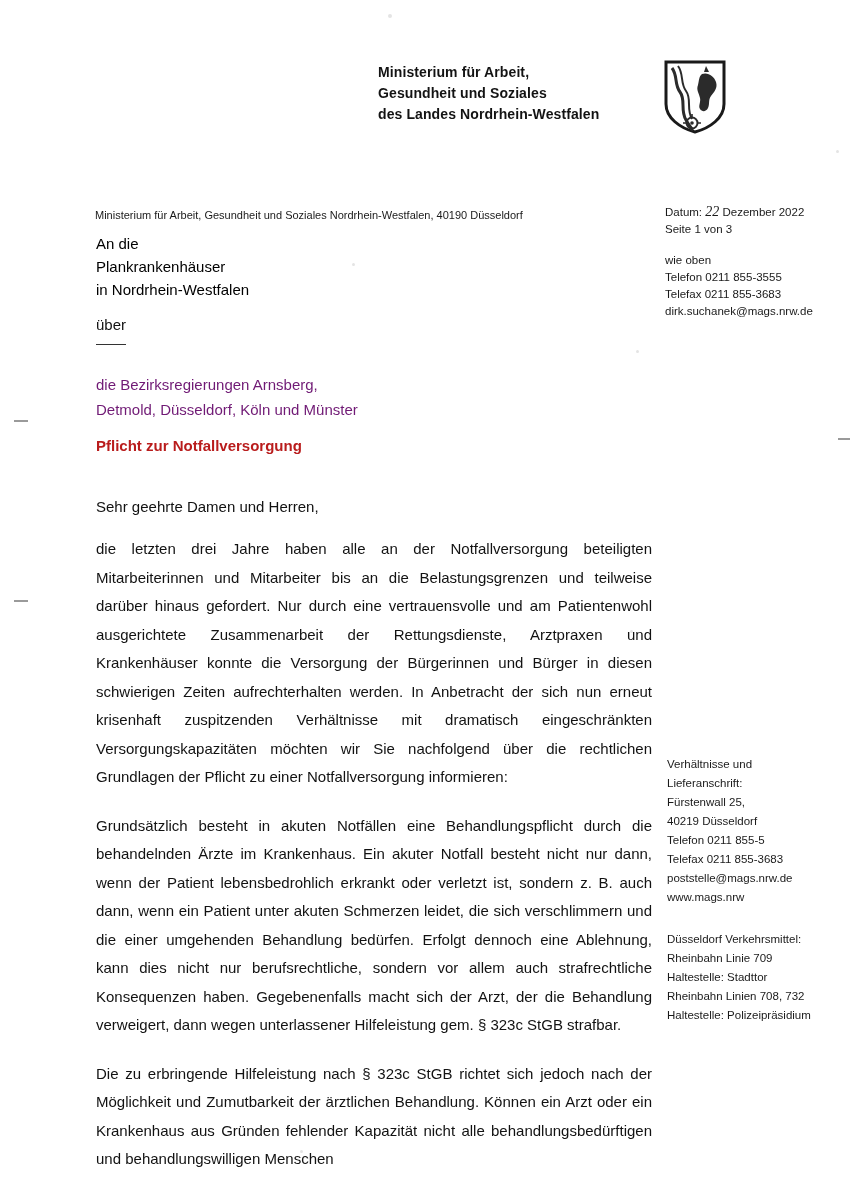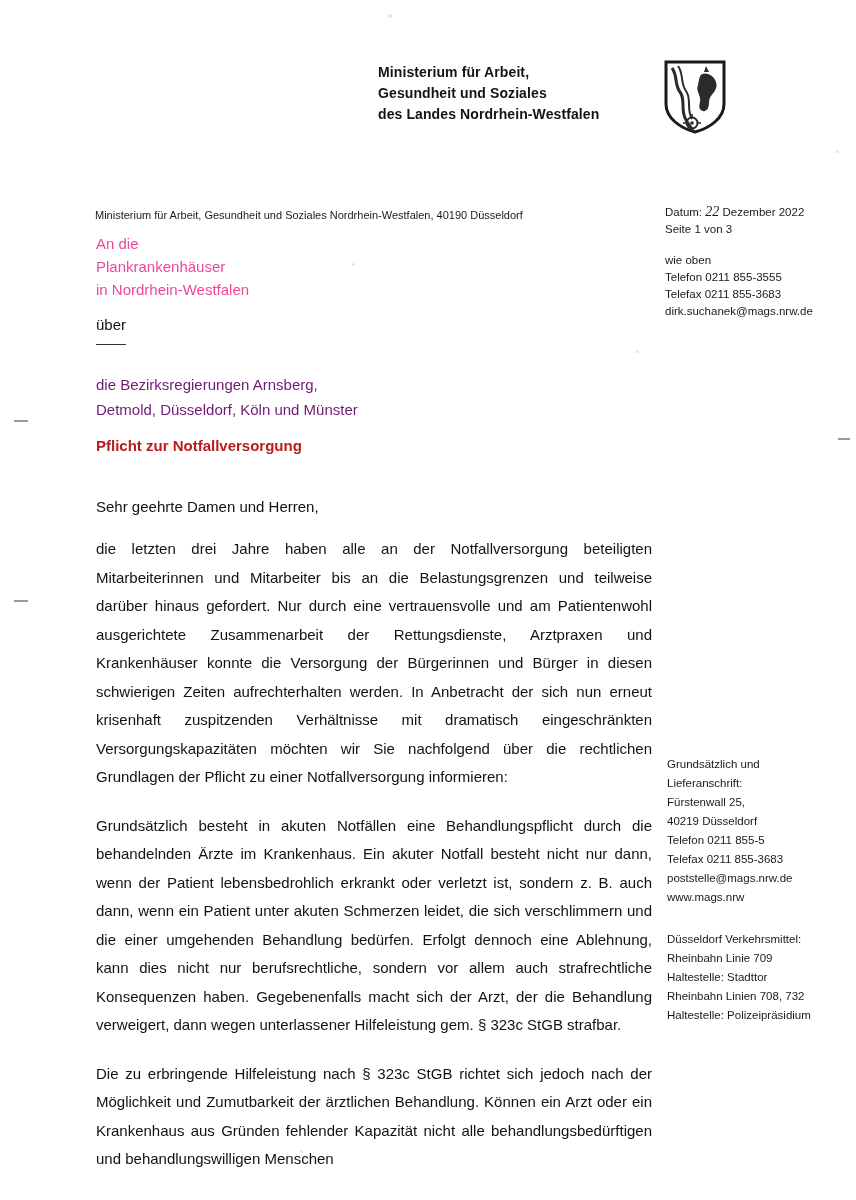--- a/index.html
+++ b/index.html
@@ -63,21 +63,21 @@
     white-space: nowrap;
   }
 
   
   .address {
     position: absolute;
     left: 96px;
     top: 232px;
     font-size: 15px;
     line-height: 23px;
-    color: #ec4899;
+    color: #000000;
   }
   .ueber {
     position: absolute;
     left: 96px;
     top: 313px;
     font-size: 15px;
     line-height: 23px;
     color: #121212;
   }
   .ueber span { border-bottom: 1px solid #333; padding-bottom: 11px; }
@@ -228,21 +228,21 @@
 
   <div class="salutation">Sehr geehrte Damen und Herren,</div>
 
   <div class="body">
     <p>die letzten drei Jahre haben alle an der Notfallversorgung beteiligten Mitarbeiterinnen und Mitarbeiter bis an die Belastungsgrenzen und teilweise darüber hinaus gefordert. Nur durch eine vertrauensvolle und am Patientenwohl ausgerichtete Zusammenarbeit der Rettungsdienste, Arztpraxen und Krankenhäuser konnte die Versorgung der Bürgerinnen und Bürger in diesen schwierigen Zeiten aufrechterhalten werden. In Anbetracht der sich nun erneut krisenhaft zuspitzenden Verhältnisse mit dramatisch eingeschränkten Versorgungskapazitäten möchten wir Sie nachfolgend über die rechtlichen Grundlagen der Pflicht zu einer Notfallversorgung informieren:</p>
     <p>Grundsätzlich besteht in akuten Notfällen eine Behandlungspflicht durch die behandelnden Ärzte im Krankenhaus. Ein akuter Notfall besteht nicht nur dann, wenn der Patient lebensbedrohlich erkrankt oder verletzt ist, sondern z. B. auch dann, wenn ein Patient unter akuten Schmerzen leidet, die sich verschlimmern und die einer umgehenden Behandlung bedürfen. Erfolgt dennoch eine Ablehnung, kann dies nicht nur berufsrechtliche, sondern vor allem auch strafrechtliche Konsequenzen haben. Gegebenenfalls macht sich der Arzt, der die Behandlung verweigert, dann wegen unterlassener Hilfeleistung gem. § 323c StGB strafbar.</p>
     <p>Die zu erbringende Hilfeleistung nach § 323c StGB richtet sich jedoch nach der Möglichkeit und Zumutbarkeit der ärztlichen Behandlung. Können ein Arzt oder ein Krankenhaus aus Gründen fehlender Kapazität nicht alle behandlungsbedürftigen und behandlungswilligen Menschen</p>
   </div>
 
   <div class="sidebar-block sb1">
-    <div>Grundsätzlich und</div>
+    <div>Verhältnisse und</div>
     <div>Lieferanschrift:</div>
     <div>Fürstenwall 25,</div>
     <div>40219 Düsseldorf</div>
     <div>Telefon 0211 855-5</div>
     <div>Telefax 0211 855-3683</div>
     <div>poststelle@mags.nrw.de</div>
     <div>www.mags.nrw</div>
   </div>
 
   <div class="sidebar-block sb2">

